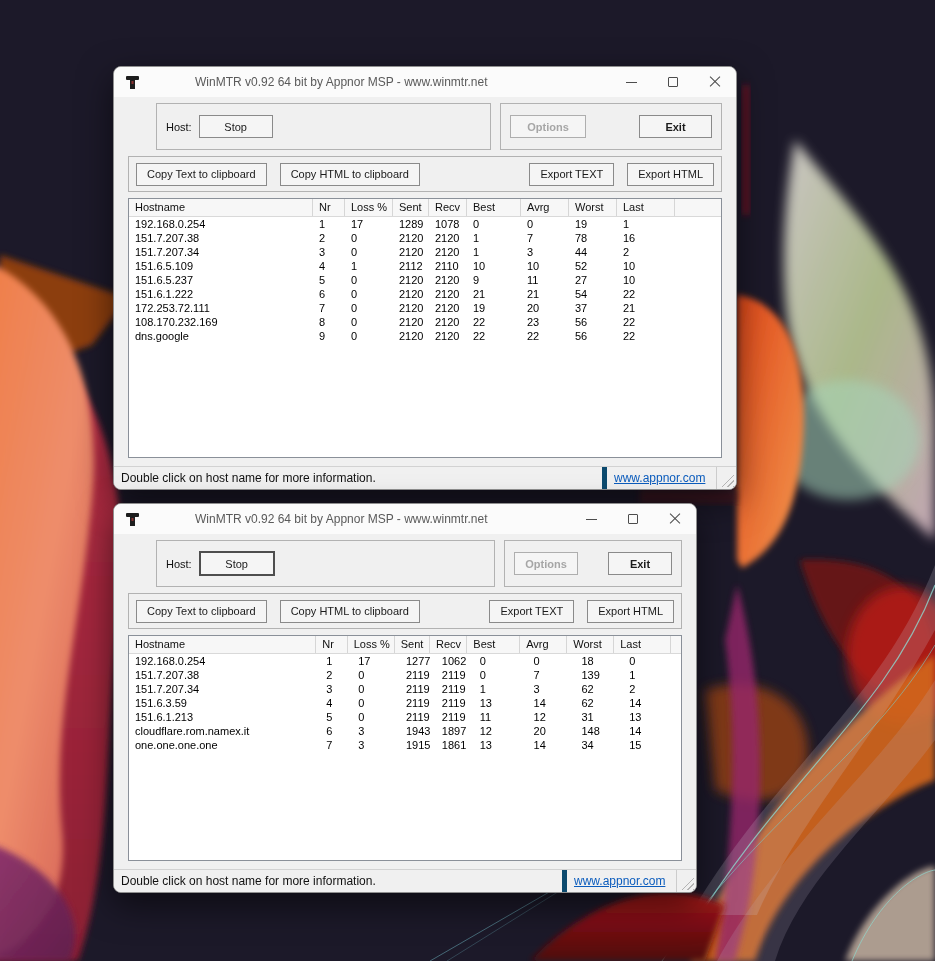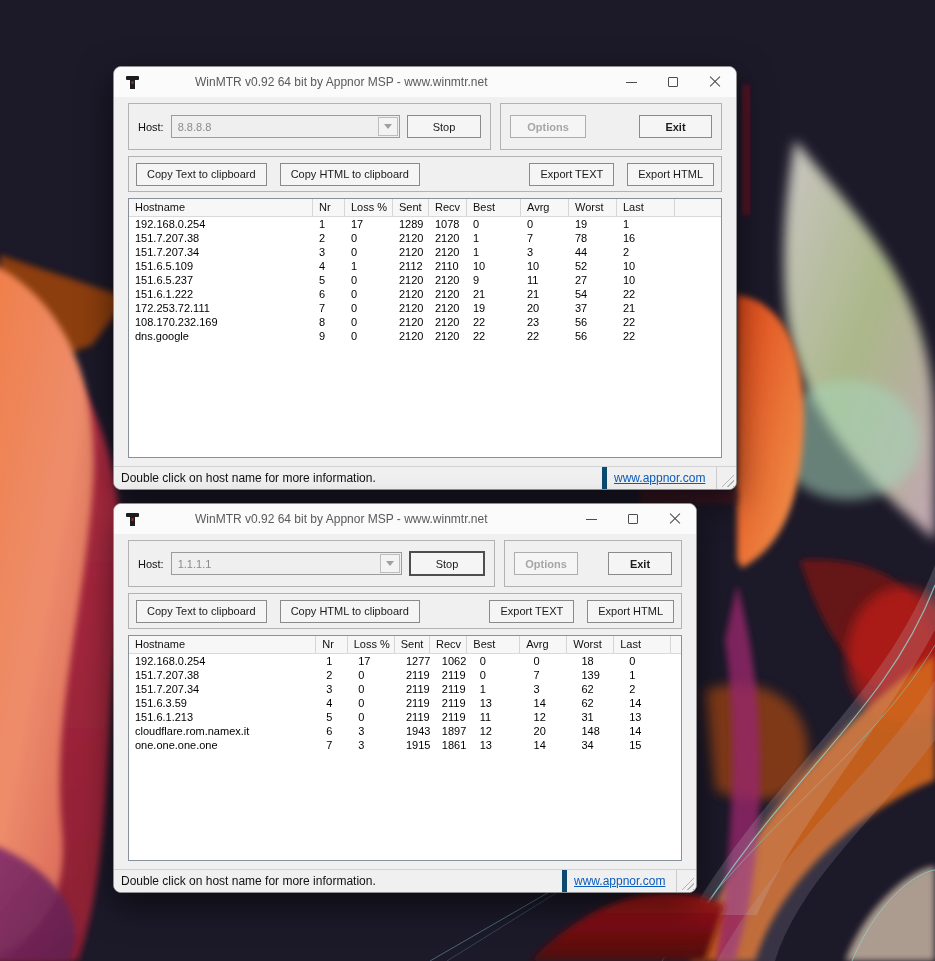--- a/index.html
+++ b/index.html
@@ -21,21 +21,21 @@
               align-items:center; padding-left:11px;gap:46px; }
   .app-icon { width:15px; height:15px; flex:0 0 auto; }
   .title-text { color:#5a5a5a; font-size:12px; margin-left:9px; flex:1;
                 white-space:nowrap; overflow:hidden; }
   .caption-btns { display:flex; height:100%; }
   .cap-btn { width:42px; height:100%; display:flex; align-items:center; justify-content:center; }
 
   .content { flex:1; display:flex; flex-direction:column; padding:6px 14px 0; min-height:0; }
   .row1 { display:flex; gap:9px; height:47px; flex:0 0 auto; }
   .gbox { border:1px solid #b2b2b2; display:flex; align-items:center; background:#f0f0f0; }
-  .hostbox { flex:1; padding:0 9px; gap:7px; }
+  .hostbox { flex:1; padding:0 9px; gap:7px;margin-left:28px; }
   .optbox  { justify-content:space-between; padding:0 9px;font-weight:bold; }
   #win1 .optbox { width:222px; } #win2 .optbox { width:178px; }
   .host-label { color:#111; }
 
   .combo { flex:1; height:23px; background:#efefef; border:1px solid #9b9b9b;
            display:flex; align-items:center; position:relative; padding-left:6px;
            color:#8b8b8b; }
   .combo-btn { position:absolute; right:1px; top:1px; bottom:1px; width:20px;
                background:#f3f3f3; border:1px solid #bdbdbd; display:flex;
                align-items:center; justify-content:center; }
@@ -181,26 +181,20 @@
             <i></i>
           </div>
         </div>
     </div>
   </div>
 
   <div class="content">
     <div class="row1">
       <div class="gbox hostbox">
         <span class="host-label">Host:</span>
-        <div class="combo">
-          <span>8.8.8.8</span>
-          <div class="combo-btn">
-            <div class="arrow-down"></div>
-          </div>
-        </div>
         <div class="btn stopb">Stop</div>
       </div>
       <div class="gbox optbox">
         <div class="btn disabled optionsb">Options</div>
         <div class="btn exitb">Exit</div>
       </div>
     </div>
 
     <div class="row2">
       <div class="btn">Copy Text to clipboard</div>
@@ -357,26 +351,20 @@
             <i></i>
           </div>
         </div>
     </div>
   </div>
 
   <div class="content">
     <div class="row1">
       <div class="gbox hostbox">
         <span class="host-label">Host:</span>
-        <div class="combo">
-          <span>1.1.1.1</span>
-          <div class="combo-btn">
-            <div class="arrow-down"></div>
-          </div>
-        </div>
         <div class="btn stopb">Stop</div>
       </div>
       <div class="gbox optbox">
         <div class="btn disabled optionsb">Options</div>
         <div class="btn exitb">Exit</div>
       </div>
     </div>
 
     <div class="row2">
       <div class="btn">Copy Text to clipboard</div>

